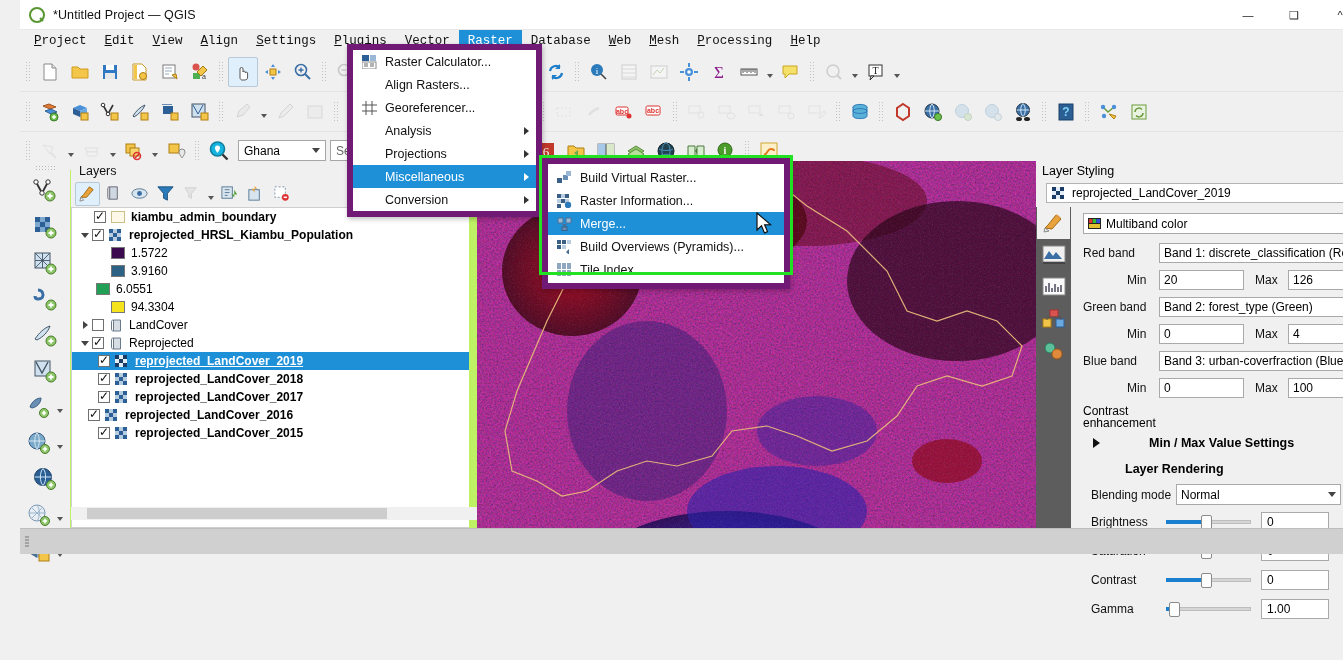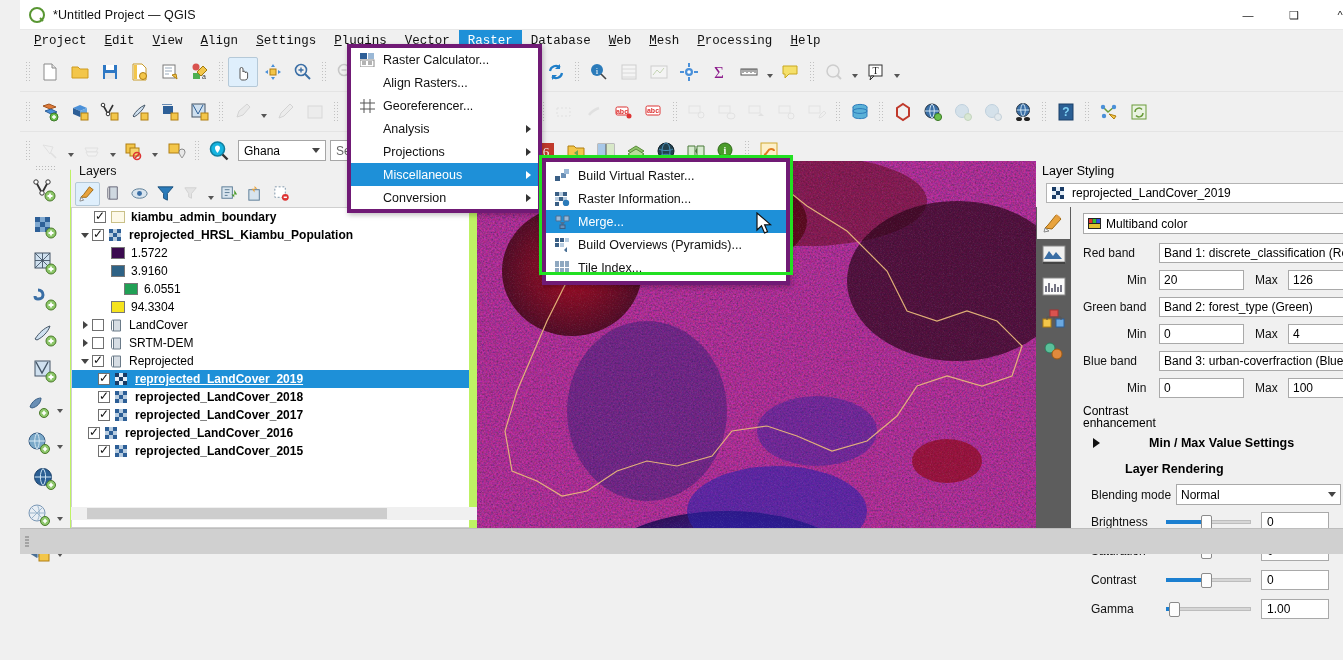--- a/index.html
+++ b/index.html
@@ -104,21 +104,21 @@
 
   
   .mapcanvas { position: absolute; left: 457px; top: 161px; right: 327px; bottom: 26px;
     overflow: hidden; background: #1a0208; }
   .mapcanvas svg { position: absolute; left: 0; top: 0; }
   .hscroll-left { position: absolute; left: 0; bottom: 8px; height: 13px; width: 448px; background: #f0f0f0; }
   .hscroll-left .thumb { position: absolute; left: 16px; top: 1px; height: 11px; width: 300px; background: #cdcdcd; }
 
   
   .menu-pop {
-    position: absolute; background: #fff; border: 4px solid #701a75;
+    position: absolute; background: #fff; border: 6px solid #701a75;
     box-shadow: 1px 2px 5px rgba(0,0,0,.25); z-index: 60;
   }
   .mi { height: 23px; display: flex; align-items: center; font-size: 12.5px; padding-left: 8px;
     position: relative; color: #111; white-space: nowrap; }
   .mi.hl { background: #1e90d8; color: #fff; }
   .mi .mi-icon { width: 17px; height: 16px; margin-right: 7px; display: flex; align-items: center; justify-content: center; flex: none; }
   .mi .sub-arrow { position: absolute; right: 7px; border-top: 4px solid transparent;
     border-bottom: 4px solid transparent; border-left: 5px solid #333; }
   .mi.hl .sub-arrow { border-left-color: #fff; }
   .green-box { position: absolute; border: 3px solid #22e022; z-index: 70; pointer-events: none; }
@@ -992,21 +992,21 @@
       </div>
 
       <div class="lrow" style="padding-left:39px">
         <span class="swatch" style="background:#3b0a4f"></span>
         <span class="lbl norm">1.5722</span>
       </div>
       <div class="lrow" style="padding-left:39px">
         <span class="swatch" style="background:#2e6285"></span>
         <span class="lbl norm">3.9160</span>
       </div>
-      <div class="lrow" style="padding-left:52px">
+      <div class="lrow" style="padding-left:24px">
         <span class="swatch" style="background:#21a055"></span>
         <span class="lbl norm">6.0551</span>
       </div>
       <div class="lrow" style="padding-left:39px">
         <span class="swatch" style="background:#f5e31d"></span>
         <span class="lbl norm">94.3304</span>
       </div>
 
       <div class="lrow" style="padding-left:6px">
         <span class="expander">
@@ -1015,33 +1015,20 @@
         <span class="chk"></span>
         <span class="licon">
           <svg width="14" height="13" viewBox="0 0 14 13">
               <path d="M4.5 1h7v11h-7z" fill="#d6dde4" stroke="#6a7a88"></path>
               <path d="M4.5 1c-2 0-2 1-2 2v7c0 1 0 2 2 2" fill="none" stroke="#6a7a88"></path>
             </svg>
           </span>
         <span class="lbl norm">LandCover</span>
       </div>
 
-      <div class="lrow" style="padding-left:6px">
-        <span class="expander">
-            <i class="tri-r"></i>
-          </span>
-        <span class="chk"></span>
-        <span class="licon">
-          <svg width="14" height="13" viewBox="0 0 14 13">
-              <path d="M4.5 1h7v11h-7z" fill="#d6dde4" stroke="#6a7a88"></path>
-              <path d="M4.5 1c-2 0-2 1-2 2v7c0 1 0 2 2 2" fill="none" stroke="#6a7a88"></path>
-            </svg>
-          </span>
-        <span class="lbl norm">SRTM-DEM</span>
-      </div>
 
       <div class="lrow" style="padding-left:6px">
         <span class="expander">
             <i class="tri-d"></i>
           </span>
         <span class="chk checked"></span>
         <span class="licon">
           <svg width="14" height="13" viewBox="0 0 14 13">
               <path d="M4.5 1h7v11h-7z" fill="#d6dde4" stroke="#6a7a88"></path>
               <path d="M4.5 1c-2 0-2 1-2 2v7c0 1 0 2 2 2" fill="none" stroke="#6a7a88"></path>

